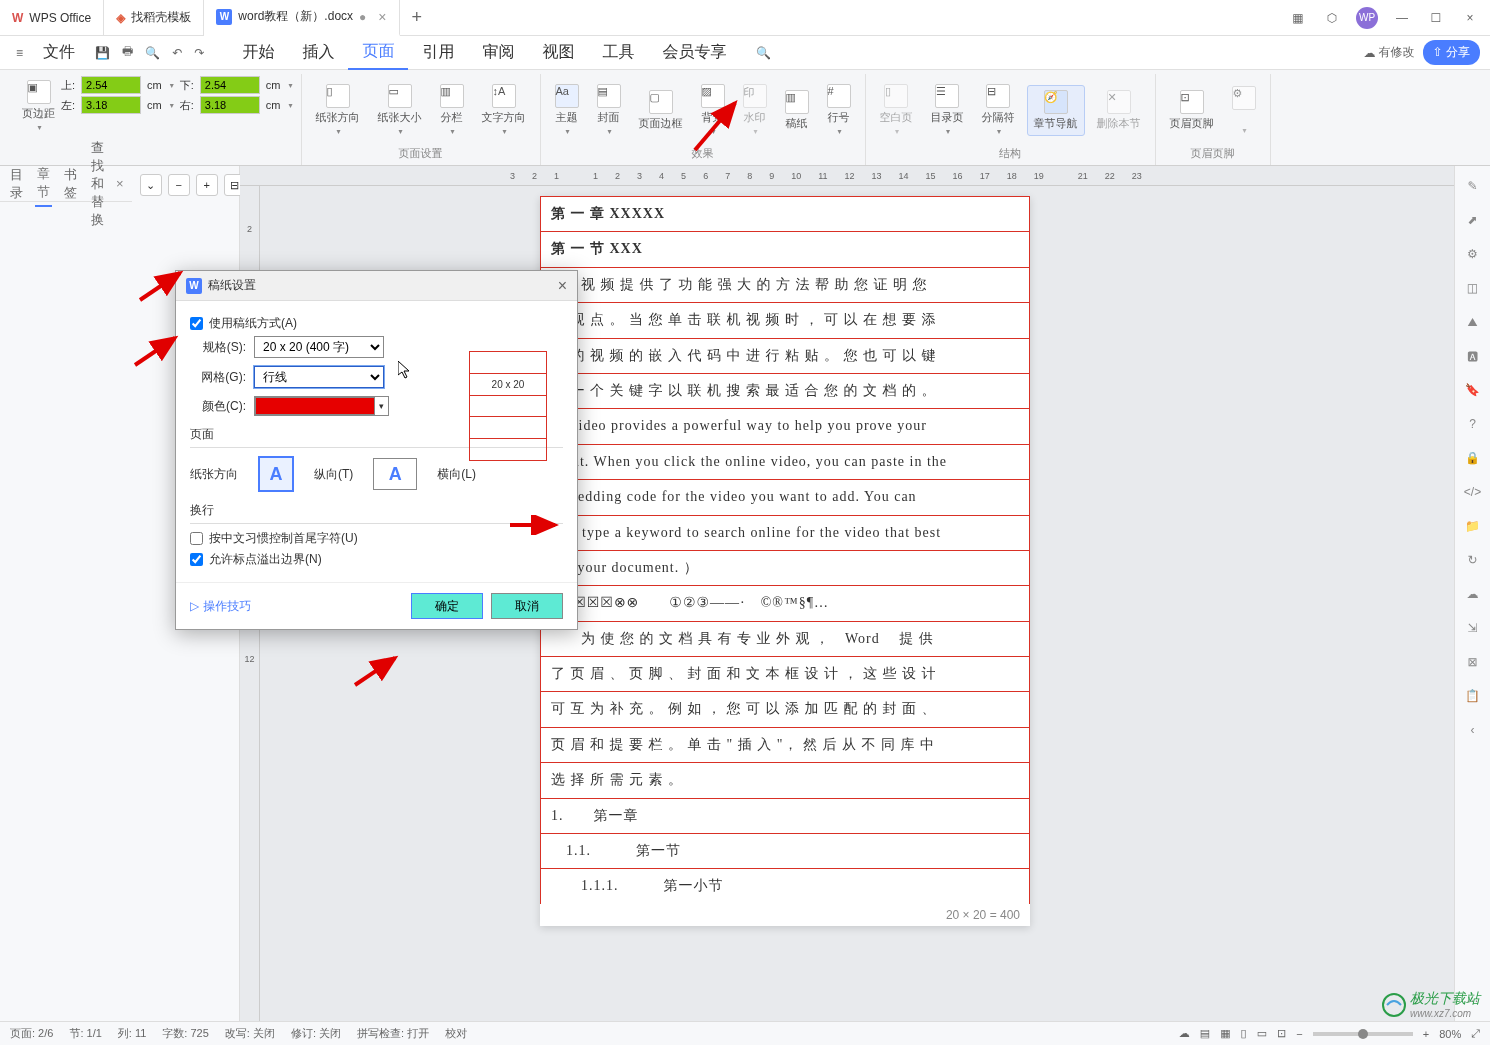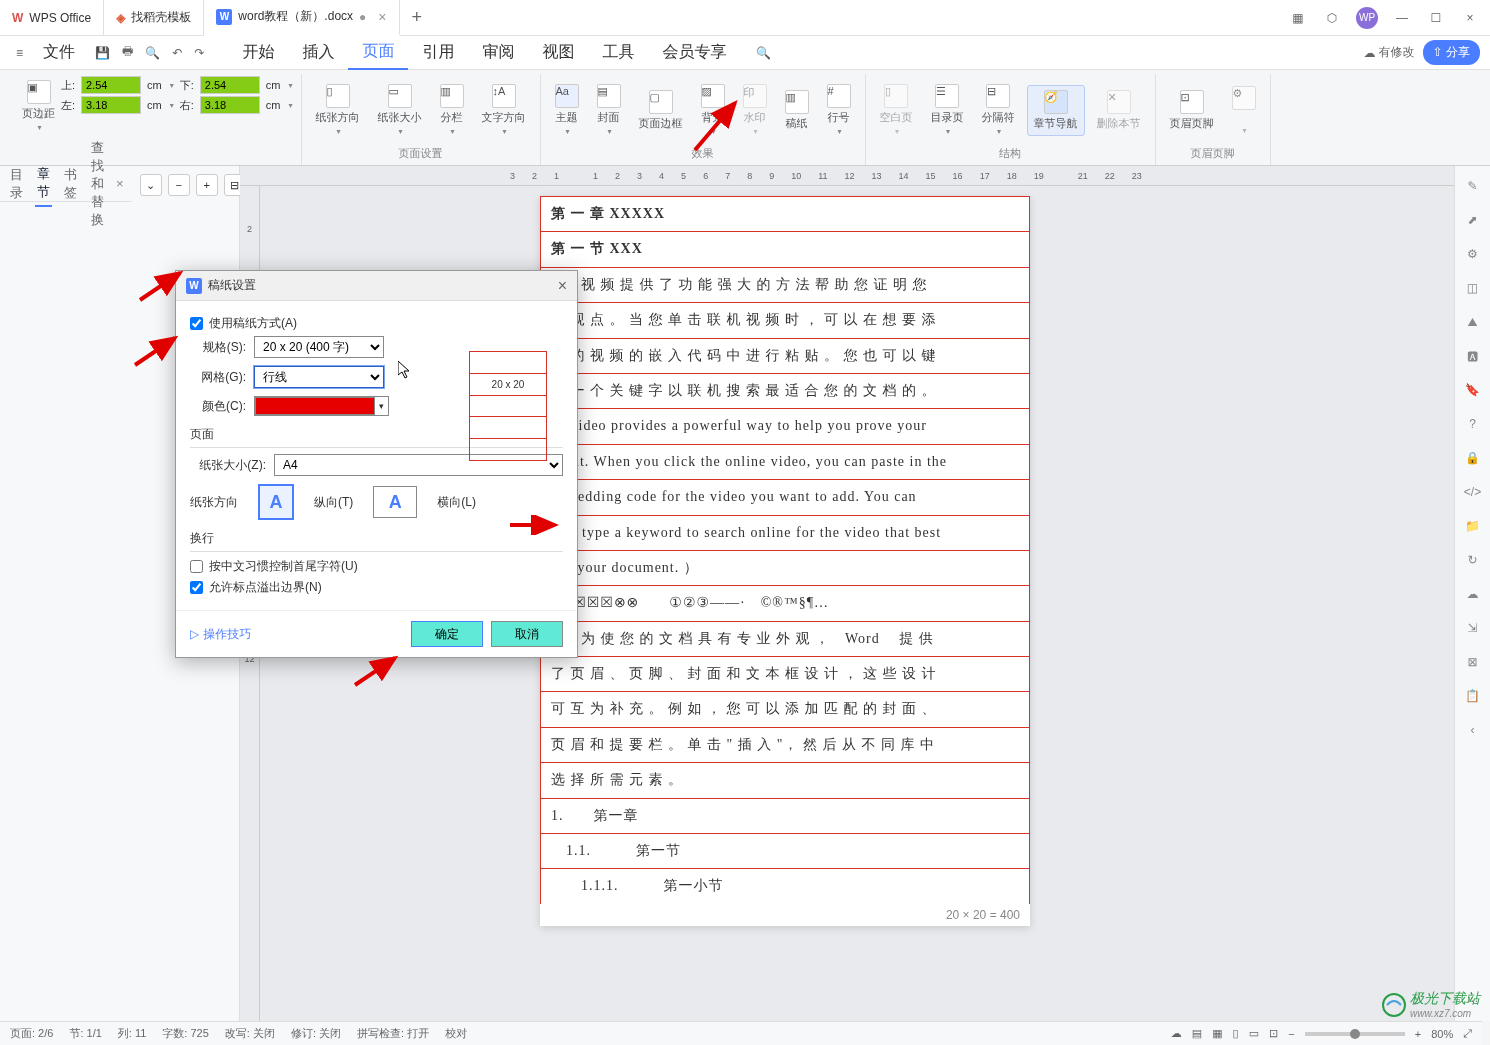--- a/index.html
+++ b/index.html
@@ -36,21 +36,21 @@
 .margin-inputs { display: flex; flex-direction: column; gap: 2px; font-size: 11px; }
 .margin-row { display: flex; gap: 6px; align-items: center; }
 .margin-input { width: 60px; height: 18px; border: 1px solid #ccc; padding: 0 4px; font-size: 11px; background: #84cc16; }
 .dropdown-arrow { font-size: 8px; color: #888; margin-left: 2px; }
 
 
 .main-area { display: flex; height: calc(100% - 36px - 34px - 96px - 24px); }
 .left-panel { width: 240px; background: #f7f8fa; border-right: 1px solid #ddd; display: flex; }
 .left-tabs { height: 36px; display: flex; align-items: center; padding: 0 8px; gap: 10px; font-size: 13px; border-bottom: 1px solid #e0e0e0; }
 .left-tab { cursor: pointer; padding: 4px 2px; color: #666; }
-.left-tab.active { color: #0f172a; border-bottom: 2px solid #4a7dff; }
+.left-tab.active { color: #737373; border-bottom: 2px solid #4a7dff; }
 .left-close { margin-left: auto; cursor: pointer; color: #888; }
 .left-controls { display: flex; gap: 6px; padding: 8px; }
 .left-ctrl-btn { width: 22px; height: 22px; border: 1px solid #ccc; background: #fff; border-radius: 3px; display: flex; align-items: center; justify-content: center; font-size: 11px; cursor: pointer; }
 .section-row { display: flex; align-items: center; padding: 6px 10px; background: #eef0f3; font-size: 12px; cursor: pointer; }
 .thumbnails { flex: 1; overflow: auto; padding: 10px; display: flex; flex-direction: column; align-items: center; gap: 10px; }
 .thumb { width: 110px; height: 150px; background: #fff; border: 1px solid #ccc; box-shadow: 0 1px 3px rgba(0,0,0,.1); position: relative; font-size: 6px; padding: 8px; }
 .thumb.selected { border: 2px solid #4a7dff; }
 .thumb-num { font-size: 11px; color: #666; }
 
 
@@ -85,21 +85,21 @@
 .dialog-section-label { font-size: 12px; color: #333; margin: 10px 0 6px; border-bottom: 1px solid #ddd; padding-bottom: 4px; }
 .orient-box { width: 36px; height: 36px; border: 1px solid #888; display: flex; align-items: center; justify-content: center; font-size: 18px; color: #4a7dff; font-weight: bold; cursor: pointer; }
 .orient-box.selected { border: 2px solid #4a7dff; background: #eaf1ff; }
 .dialog-checkbox { display: flex; align-items: center; gap: 6px; margin: 4px 0; }
 .dialog-footer { display: flex; align-items: center; padding: 10px 14px; border-top: 1px solid #eee; }
 .tips-link { color: #4a7dff; cursor: pointer; display: flex; align-items: center; gap: 4px; }
 .dialog-btn { width: 72px; height: 26px; border: 1px solid #888; background: #5eead4; cursor: pointer; margin-left: 8px; font-size: 12px; }
 .dialog-btn.primary { border: 1px solid #4a7dff; }
 
 
-.statusbar { position: absolute; bottom: 0; left: 0; right: 8px; height: 24px; background: #f7f8fa; border-top: 1px solid #ddd; display: flex; align-items: center; padding: 0 10px; font-size: 11px; color: #666; gap: 16px; }
+.statusbar { position: absolute; bottom: 0; left: 0; right: 0; height: 24px; background: #f7f8fa; border-top: 1px solid #ddd; display: flex; align-items: center; padding: 0 10px; font-size: 11px; color: #666; gap: 16px; }
 .statusbar-right { margin-left: auto; display: flex; align-items: center; gap: 10px; }
 .zoom-slider { width: 100px; height: 4px; background: #ccc; position: relative; }
 .zoom-thumb { width: 10px; height: 10px; background: #888; border-radius: 50%; position: absolute; top: -3px; left: 45px; }
 
 
 .arrow { position: absolute; z-index: 200; pointer-events: none; }
 
 
 .watermark { position: absolute; right: 10px; bottom: 26px; font-size: 14px; color: #2a9d48; font-style: italic; z-index: 50; display: flex; align-items: center; gap: 3px; }
 .watermark .sub { font-size: 10px; color: #888; }
@@ -472,24 +472,20 @@
     </div>
     <div class="preview-box">
       <div class="preview-row"></div>
       <div class="preview-row">20 x 20</div>
       <div class="preview-row"></div>
       <div class="preview-row"></div>
       <div class="preview-row"></div>
     </div>
 
     <div class="dialog-section-label">页面</div>
-    <div class="dialog-row">
-      <span class="dialog-label" style="width:76px;">纸张大小(Z):</span>
-      <select class="dialog-select" style="flex:1;"><option>A4</option></select>
-    </div>
     <div class="dialog-row" style="gap:20px;margin-top:8px;">
       <span>纸张方向</span>
       <div class="orient-box selected">A</div>
       <span>纵向(T)</span>
       <div class="orient-box" style="width:44px;height:32px;">A</div>
       <span>横向(L)</span>
     </div>
 
     <div class="dialog-section-label">换行</div>
     <div class="dialog-checkbox">

